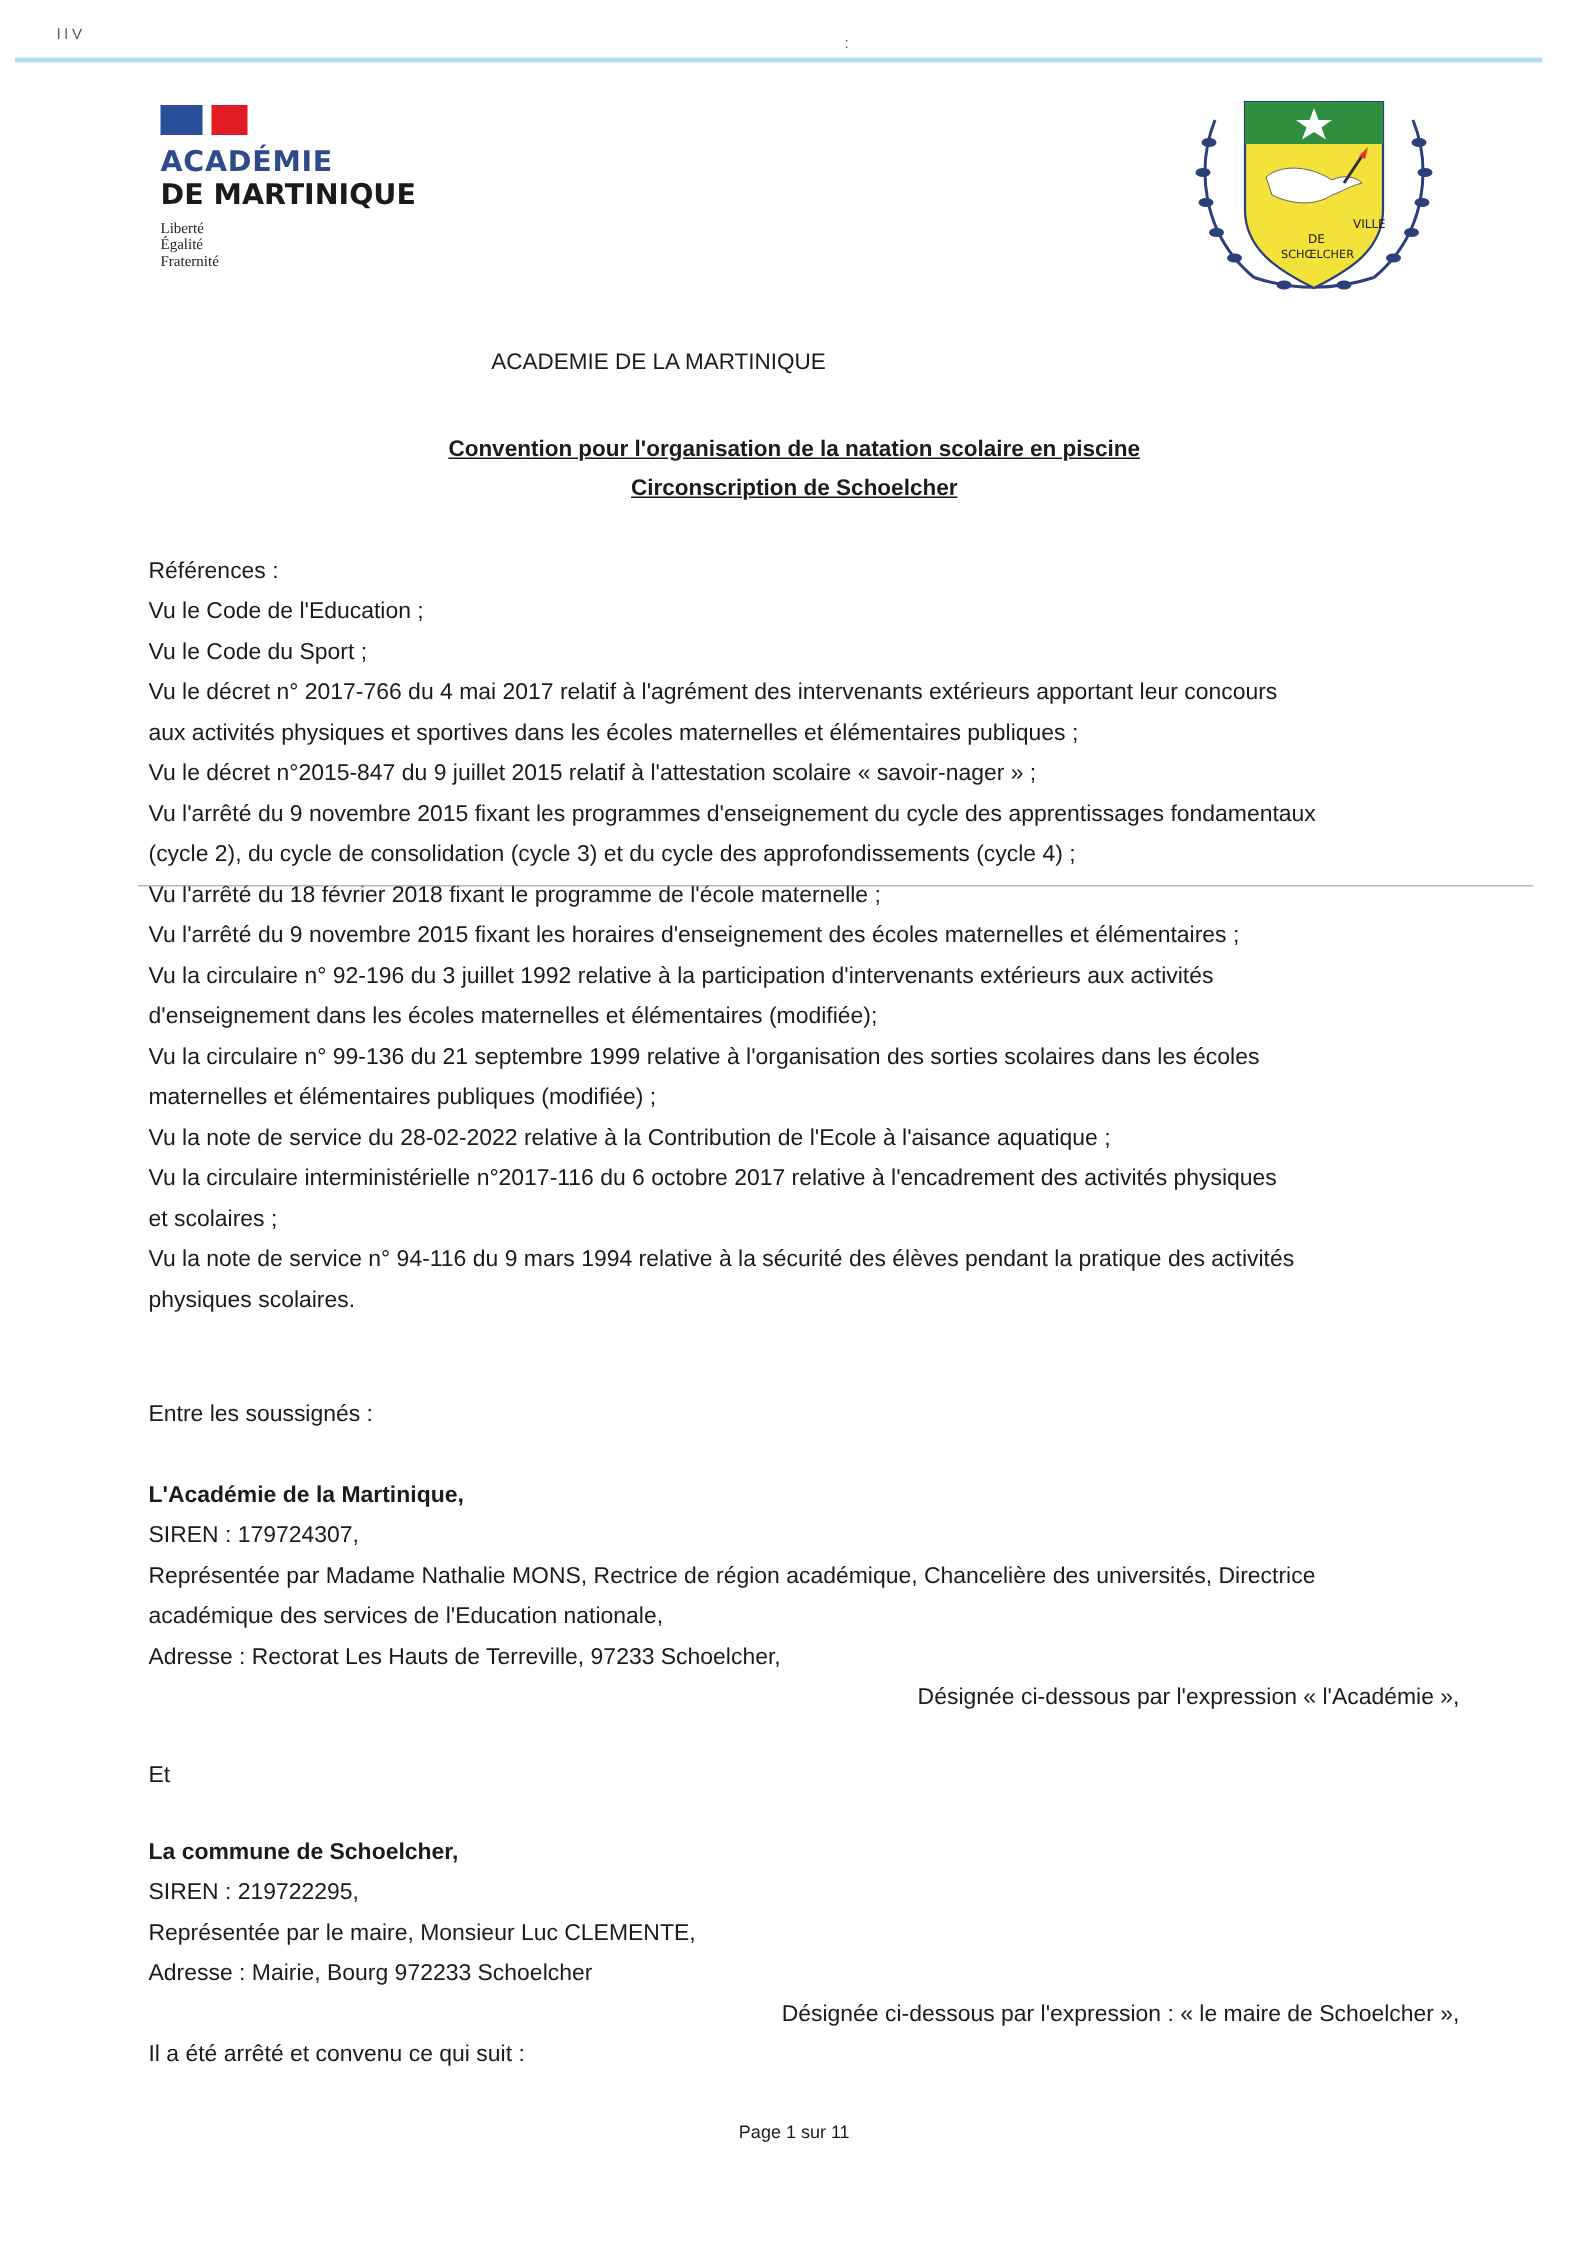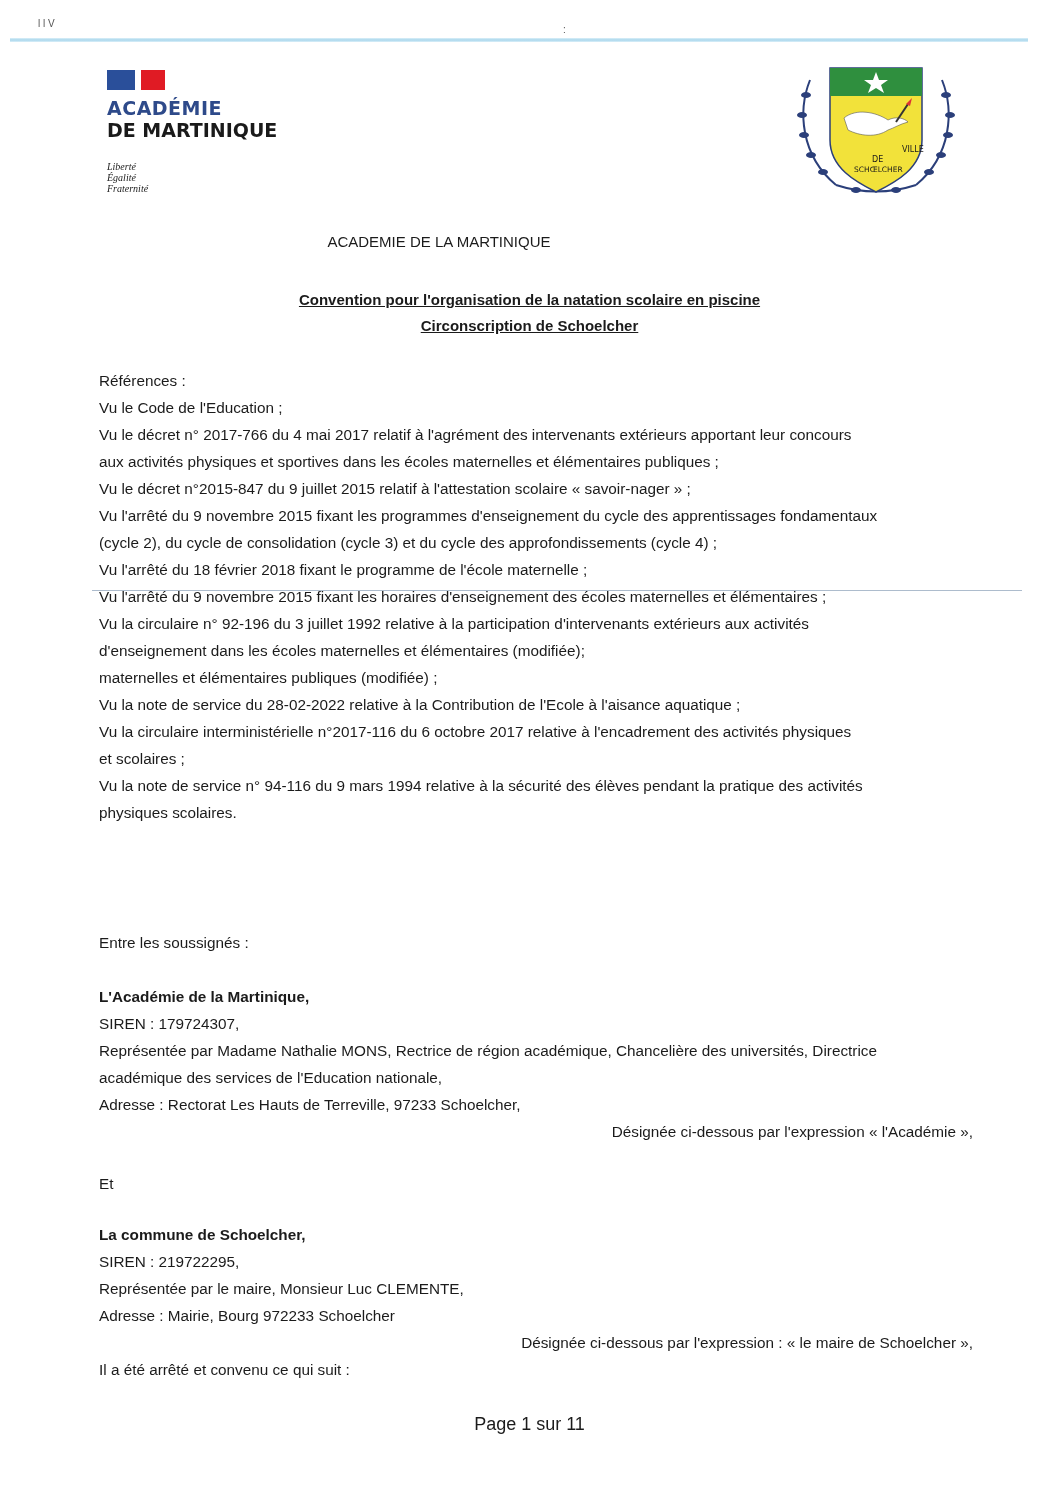--- a/index.html
+++ b/index.html
@@ -8,32 +8,32 @@
   .scan-line { position: absolute; left: 10px; top: 38px; width: 1018px; height: 4px;
                background: linear-gradient(to bottom, #d8eef8, #9fd2ea, #d8eef8); opacity: 0.9; }
   .scan-mark { position: absolute; font-size: 10px; color: #555; }
   .logo-left { position: absolute; left: 107px; top: 70px; width: 190px; }
   .flag { display: flex; height: 20px; width: 58px; }
   .flag .b { width: 28px; background: #2a4f9a; position: relative; }
   .flag .w { width: 6px; background: #ffffff; }
   .flag .r { width: 24px; background: #e01b24; }
   .acad1 { font-family: "DejaVu Sans", sans-serif; font-weight: bold; color: #2e4a8a; font-size: 19px; letter-spacing: 0.5px; margin-top: 8px; line-height: 21px; }
   .acad2 { font-family: "DejaVu Sans", sans-serif; font-weight: bold; color: #1a1a1a; font-size: 19px; line-height: 22px; }
-  .motto { font-family: "Liberation Serif", serif; font-style: italic; font-size: 10px; line-height: 11px; margin-top: 20px; color: #222; }
+  .motto { font-family: "Liberation Serif", serif; font-size: 10px; line-height: 11px; margin-top: 6px; color: #222; }
   .crest { position: absolute; left: 796px; top: 60px; width: 160px; height: 140px; }
   .title { position: absolute; top: 233px; left: 0; width: 878px; text-align: center; font-size: 15px; }
   .subtitle { position: absolute; top: 287px; left: 0; width: 1059px; text-align: center; font-weight: bold; font-size: 15px; line-height: 26px; text-decoration: underline; }
   .body { position: absolute; left: 99px; width: 880px; font-size: 15.3px; line-height: 27px; }
   .refs { top: 367px; }
   .refs div { white-space: nowrap; }
   .strike { position: absolute; left: 92px; top: 590px; width: 930px; height: 1px; background: #8aa0b8; opacity: 0.7; }
   .party { font-size: 15.3px; line-height: 27px; }
   .bold { font-weight: bold; }
   .right { text-align: right; }
-  .footer { position: absolute; top: 1414px; left: 0; width: 1059px; text-align: center; font-size: 18px; }
+  .footer { position: absolute; top: 1414px; left: 0; width: 1059px; text-align: center; font-size: 12px; }
 </style>
 </head>
 <body>
 
 <div class="scan-line"></div>
 <div class="scan-mark" style="left:38px;top:18px;">l l V</div>
 <div class="scan-mark" style="left:563px;top:24px;">:</div>
 
 <div class="logo-left">
   <div class="flag">
@@ -83,29 +83,31 @@
 
 <div class="title">ACADEMIE DE LA MARTINIQUE</div>
 <div class="subtitle">
   <div>Convention pour l'organisation de la natation scolaire en piscine</div>
   <div>Circonscription de Schoelcher</div>
 </div>
 
 <div class="body refs">
   <div>Références :</div>
   <div>Vu le Code de l'Education ;</div>
+  <div>Vu le Code du Sport ;</div>
   <div>Vu le décret n° 2017-766 du 4 mai 2017 relatif à l'agrément des intervenants extérieurs apportant leur concours</div>
   <div>aux activités physiques et sportives dans les écoles maternelles et élémentaires publiques ;</div>
   <div>Vu le décret n°2015-847 du 9 juillet 2015 relatif à l'attestation scolaire « savoir-nager » ;</div>
   <div>Vu l'arrêté du 9 novembre 2015 fixant les programmes d'enseignement du cycle des apprentissages fondamentaux</div>
   <div>(cycle 2), du cycle de consolidation (cycle 3) et du cycle des approfondissements (cycle 4) ;</div>
   <div>Vu l'arrêté du 18 février 2018 fixant le programme de l'école maternelle ;</div>
   <div>Vu l'arrêté du 9 novembre 2015 fixant les horaires d'enseignement des écoles maternelles et élémentaires ;</div>
   <div>Vu la circulaire n° 92-196 du 3 juillet 1992 relative à la participation d'intervenants extérieurs aux activités</div>
   <div>d'enseignement dans les écoles maternelles et élémentaires (modifiée);</div>
+  <div>Vu la circulaire n° 99-136 du 21 septembre 1999 relative à l'organisation des sorties scolaires dans les écoles</div>
   <div>maternelles et élémentaires publiques (modifiée) ;</div>
   <div>Vu la note de service du 28-02-2022 relative à la Contribution de l'Ecole à l'aisance aquatique ;</div>
   <div>Vu la circulaire interministérielle n°2017-116 du 6 octobre 2017 relative à l'encadrement des activités physiques</div>
   <div>et scolaires ;</div>
   <div>Vu la note de service n° 94-116 du 9 mars 1994 relative à la sécurité des élèves pendant la pratique des activités</div>
   <div>physiques scolaires.</div>
 </div>
 <div class="strike"></div>
 
 <div class="body party" style="top:929px;">Entre les soussignés :</div>

